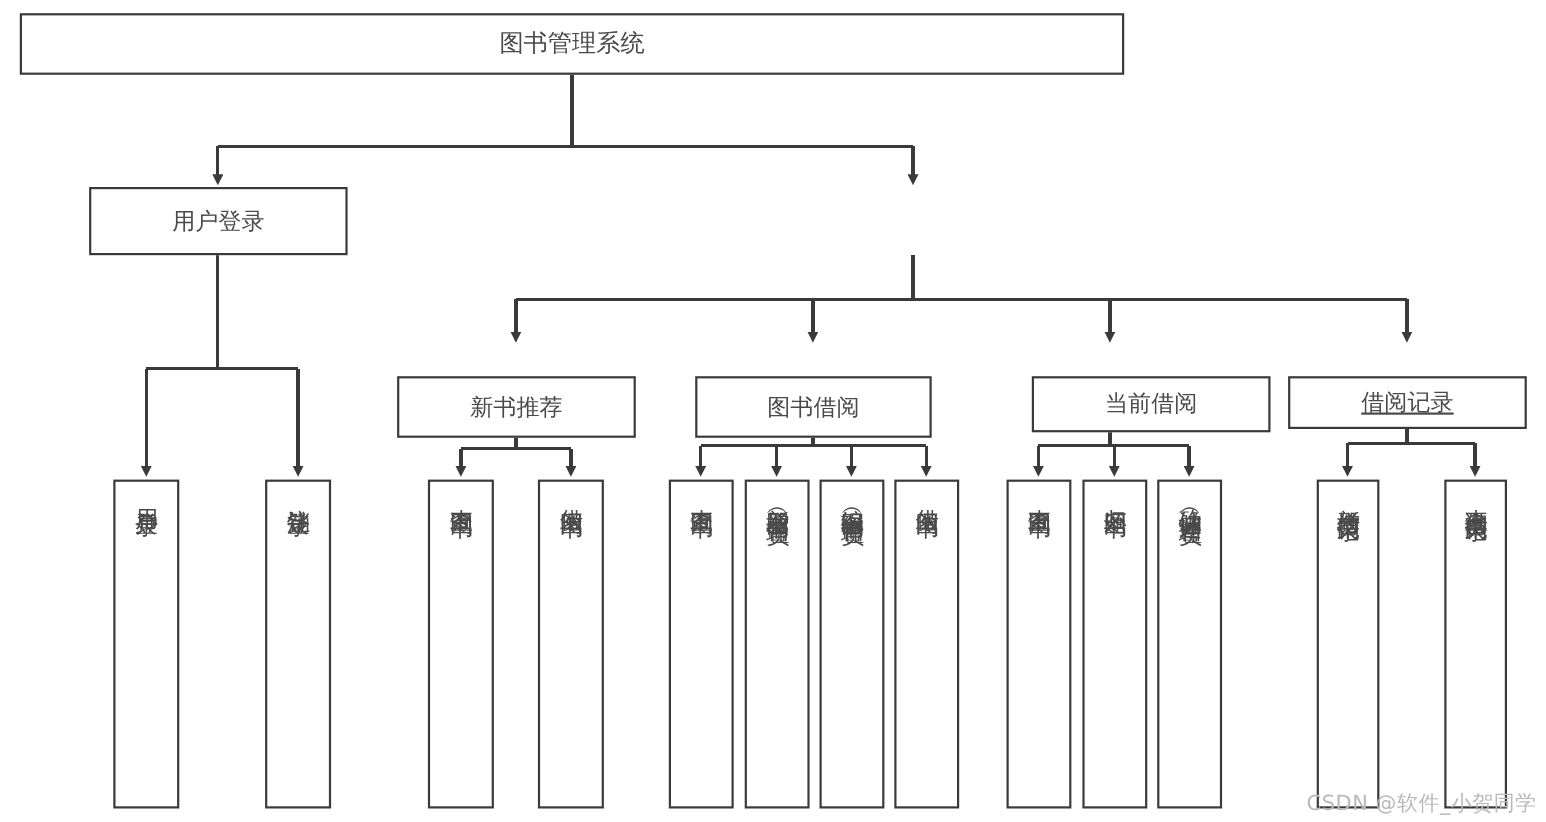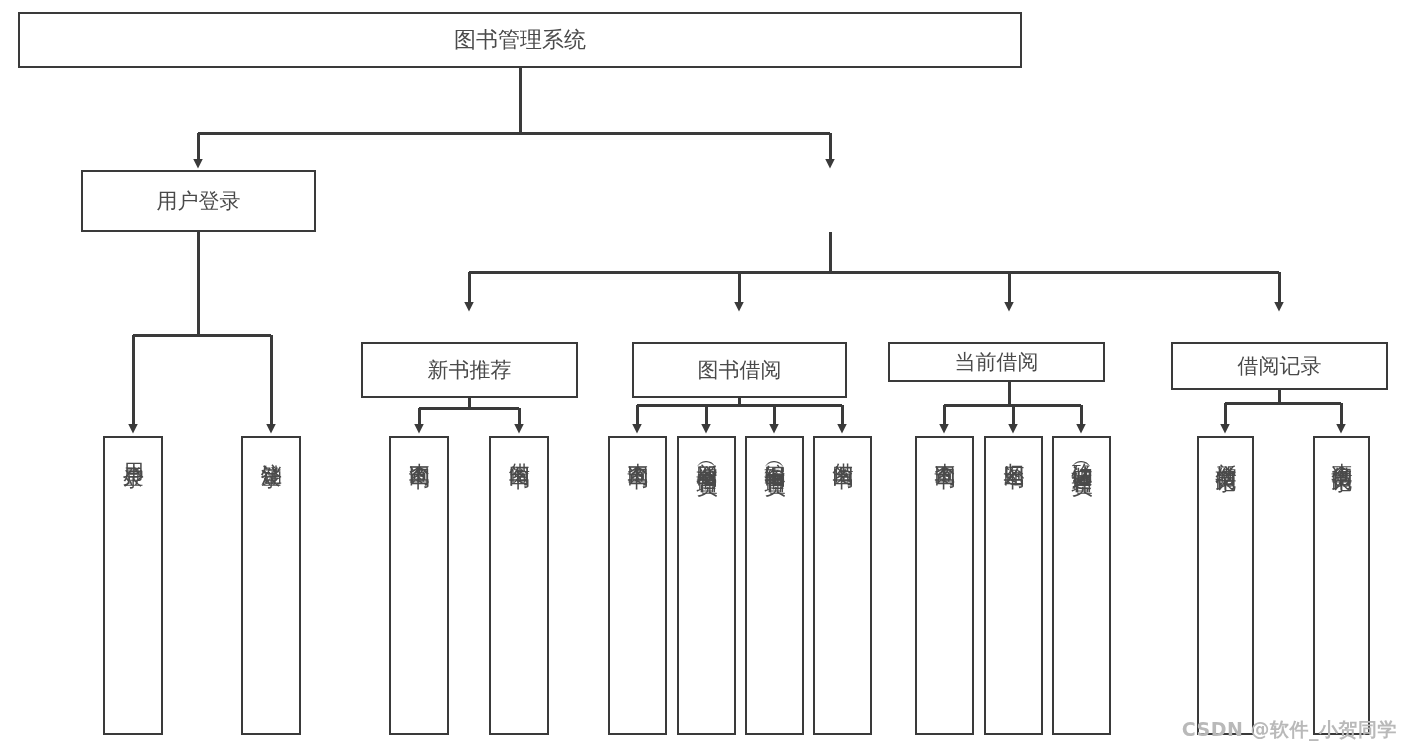--- a/index.html
+++ b/index.html
@@ -64,21 +64,20 @@
   
   #watermark{
     position:absolute;
     right:8px;
     bottom:4px;
     font-size:19px;
     color:#b9b9b9;
     letter-spacing:0.5px;
     white-space:nowrap;
     user-select:none;
-    font-weight:bold;
   }
 </style>
 </head>
 <body>
 
 <div id="canvas">
 
   <svg id="wires" viewBox="0 0 1405 747" width="1405" height="747" xmlns="http://www.w3.org/2000/svg">
     <defs>
       <marker id="arw" markerWidth="11" markerHeight="11" refX="1.5" refY="5" orient="auto" markerUnits="userSpaceOnUse">
@@ -136,24 +135,24 @@
   <div class="node l2" style="left:81px;top:170px;width:235px;height:62px;">
     <span>用户登录</span>
   </div>
 
   <div class="node l3" style="left:361px;top:318px;width:217px;height:56px;">
     <span>新书推荐</span>
   </div>
   <div class="node l3" style="left:632px;top:318px;width:215px;height:56px;">
     <span>图书借阅</span>
   </div>
-  <div class="node l3" style="left:888px;top:318px;width:217px;height:40px;">
+  <div class="node l3" style="left:938px;top:318px;width:217px;height:51px;">
     <span>当前借阅</span>
   </div>
-  <div class="node l3" style="left:1171px;top:318px;width:217px;height:48px;">
+  <div class="node l3" style="left:1171px;top:318px;width:217px;height:48px;text-decoration:underline;">
     <span>借阅记录</span>
   </div>
 
   <div class="node leaf" style="left:103px;top:436px;width:60px;height:299px;">
     <span class="vlabel">用户登录</span>
   </div>
   <div class="node leaf" style="left:241px;top:436px;width:60px;height:299px;">
     <span class="vlabel">注销登录</span>
   </div>
 

